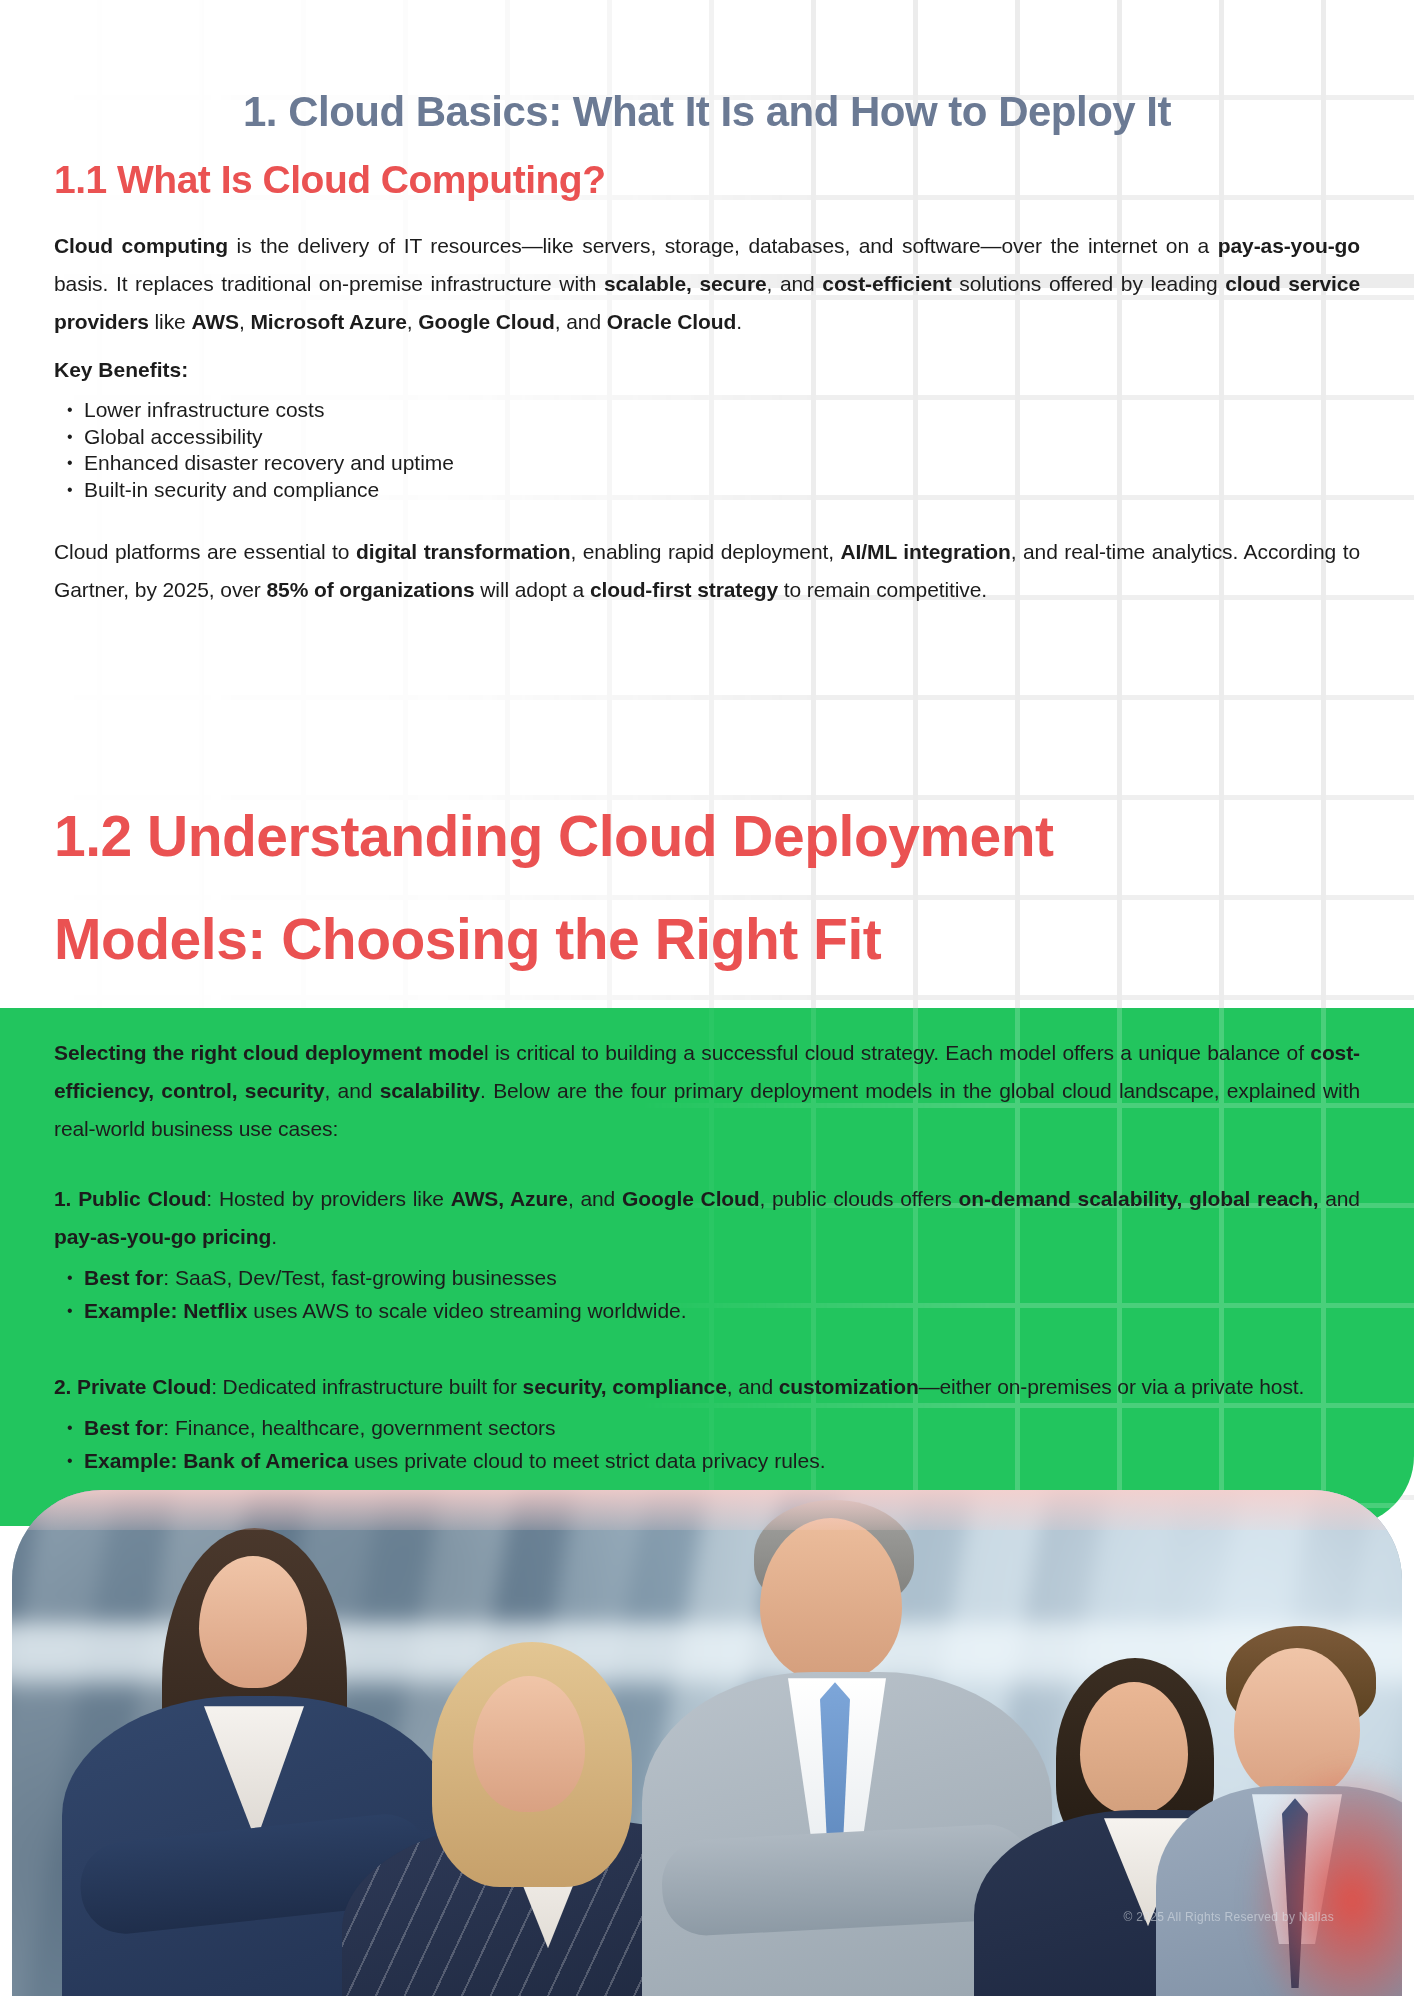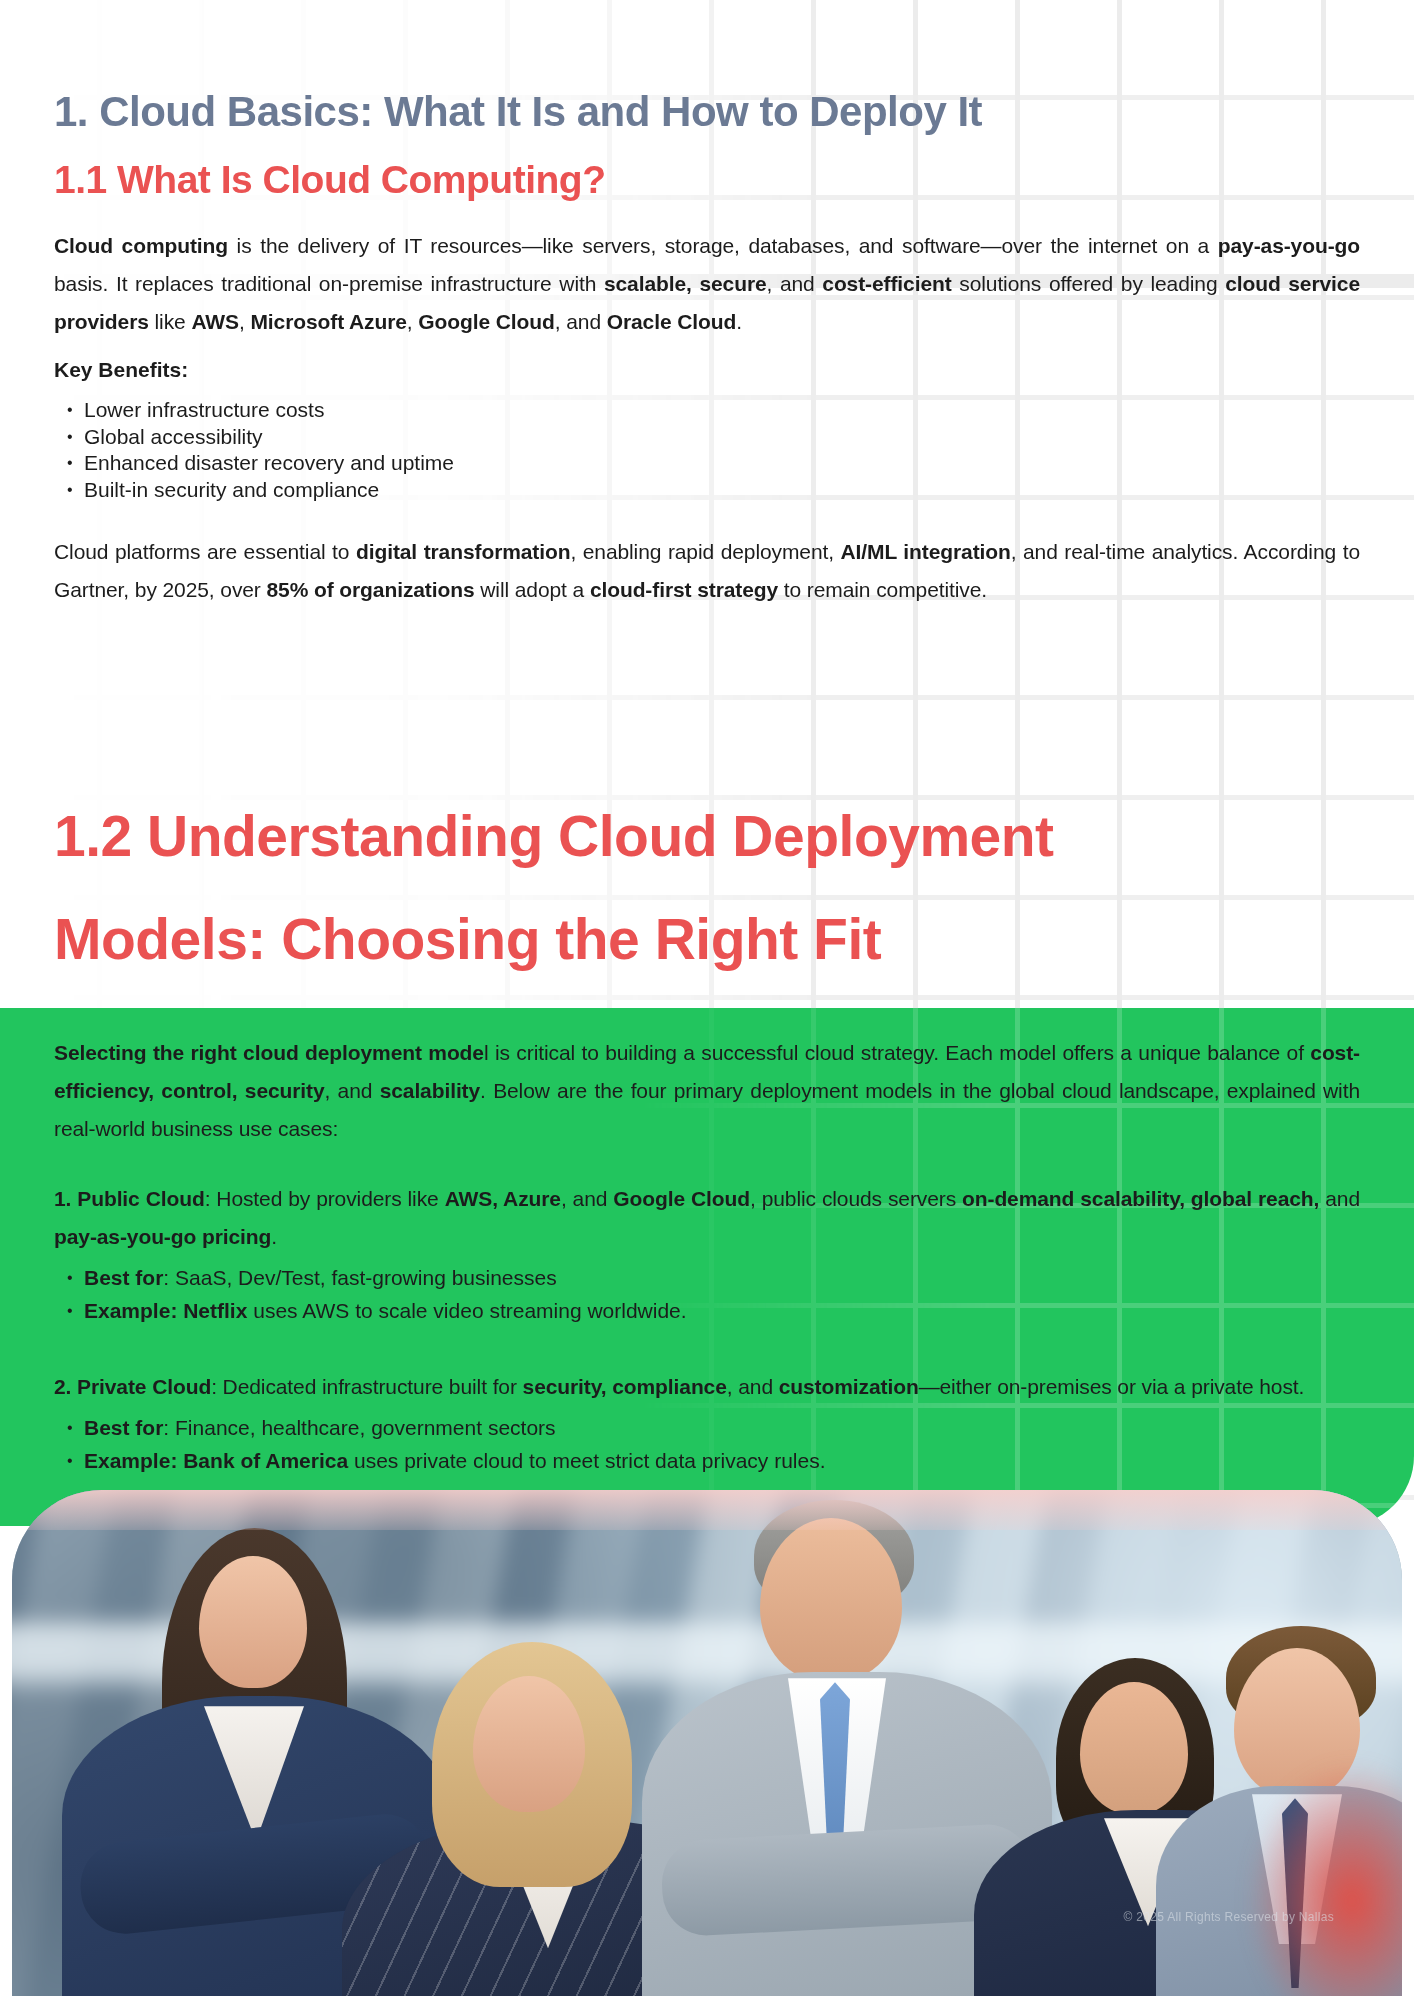--- a/index.html
+++ b/index.html
@@ -17,21 +17,21 @@
       repeating-linear-gradient(to bottom, transparent 0 95px, #efefef 95px 100px);
     -webkit-mask-image: linear-gradient(to right, transparent 0, rgba(0,0,0,.18) 32%, #000 58%);
     mask-image: linear-gradient(to right, transparent 0, rgba(0,0,0,.18) 32%, #000 58%);
     opacity:.95;
   }
 
   .content { position:relative; z-index:2; }
 
   .white-part { padding:0 54px; }
 
-  .h1-title { margin-top:88px; font-size:42px; line-height:1.15; font-weight:700; color:#6b7a94; letter-spacing:-.5px; }
+  .h1-title { margin-top:88px; font-size:42px; line-height:1.15; font-weight:700; color:#6b7a94; letter-spacing:-.5px;text-align:center; }
   .h2-red { font-weight:700; color:#ea5252; letter-spacing:-.5px; }
   .h2-s11 { margin-top:22px; font-size:39px; line-height:1.15; }
   .h2-s12 { margin-top:176px; font-size:57px; line-height:1.8; max-width:1030px; }
 
   .body-text { font-size:21px; line-height:38px; letter-spacing:-.1px; }
   .justified { text-align:justify; }
   strong, b { font-weight:700; }
 
   .p-intro { margin-top:24px; }
   .benefits-label { margin-top:10px; font-weight:700; font-size:21px; line-height:38px; }
@@ -158,21 +158,21 @@
       </ul>
 
       <p class="body-text justified p-closing"><span>Cloud platforms are essential to </span><strong>digital transformation</strong><span>, enabling rapid deployment, </span><strong>AI/ML integration</strong><span>, and real-time analytics. According to Gartner, by 2025, over </span><strong>85% of organizations</strong><span> will adopt a </span><strong>cloud-first strategy</strong><span> to remain competitive.</span></p>
 
       <h2 class="h2-red h2-s12">1.2 Understanding Cloud Deployment Models: Choosing the Right Fit</h2>
     </div>
 
     <div class="pink-section">
       <p class="body-text justified"><strong>Selecting the right cloud deployment mode</strong><span>l is critical to building a successful cloud strategy. Each model offers a unique balance of </span><strong>cost-efficiency, control, security</strong><span>, and </span><strong>scalability</strong><span>. Below are the four primary deployment models in the global cloud landscape, explained with real-world business use cases:</span></p>
 
-      <p class="body-text justified p-model"><strong>1. Public Cloud</strong><span>: Hosted by providers like </span><strong>AWS, Azure</strong><span>, and </span><strong>Google Cloud</strong><span>, public clouds servers </span><strong>on-demand scalability, global reach,</strong><span> and </span><strong>pay-as-you-go pricing</strong><span>.</span></p>
+      <p class="body-text justified p-model"><strong>1. Public Cloud</strong><span>: Hosted by providers like </span><strong>AWS, Azure</strong><span>, and </span><strong>Google Cloud</strong><span>, public clouds offers </span><strong>on-demand scalability, global reach,</strong><span> and </span><strong>pay-as-you-go pricing</strong><span>.</span></p>
       <ul class="bullet-list spaced">
         <li><strong>Best for</strong><span>: SaaS, Dev/Test, fast-growing businesses</span></li>
         <li><strong>Example: Netflix</strong><span> uses AWS to scale video streaming worldwide.</span></li>
       </ul>
 
       <p class="body-text justified p-model-2"><strong>2. Private Cloud</strong><span>: Dedicated infrastructure built for </span><strong>security, compliance</strong><span>, and </span><strong>customization</strong><span>—either on-premises or via a private host.</span></p>
       <ul class="bullet-list spaced">
         <li><strong>Best for</strong><span>: Finance, healthcare, government sectors</span></li>
         <li><strong>Example: Bank of America</strong><span> uses private cloud to meet strict data privacy rules.</span></li>
       </ul>

